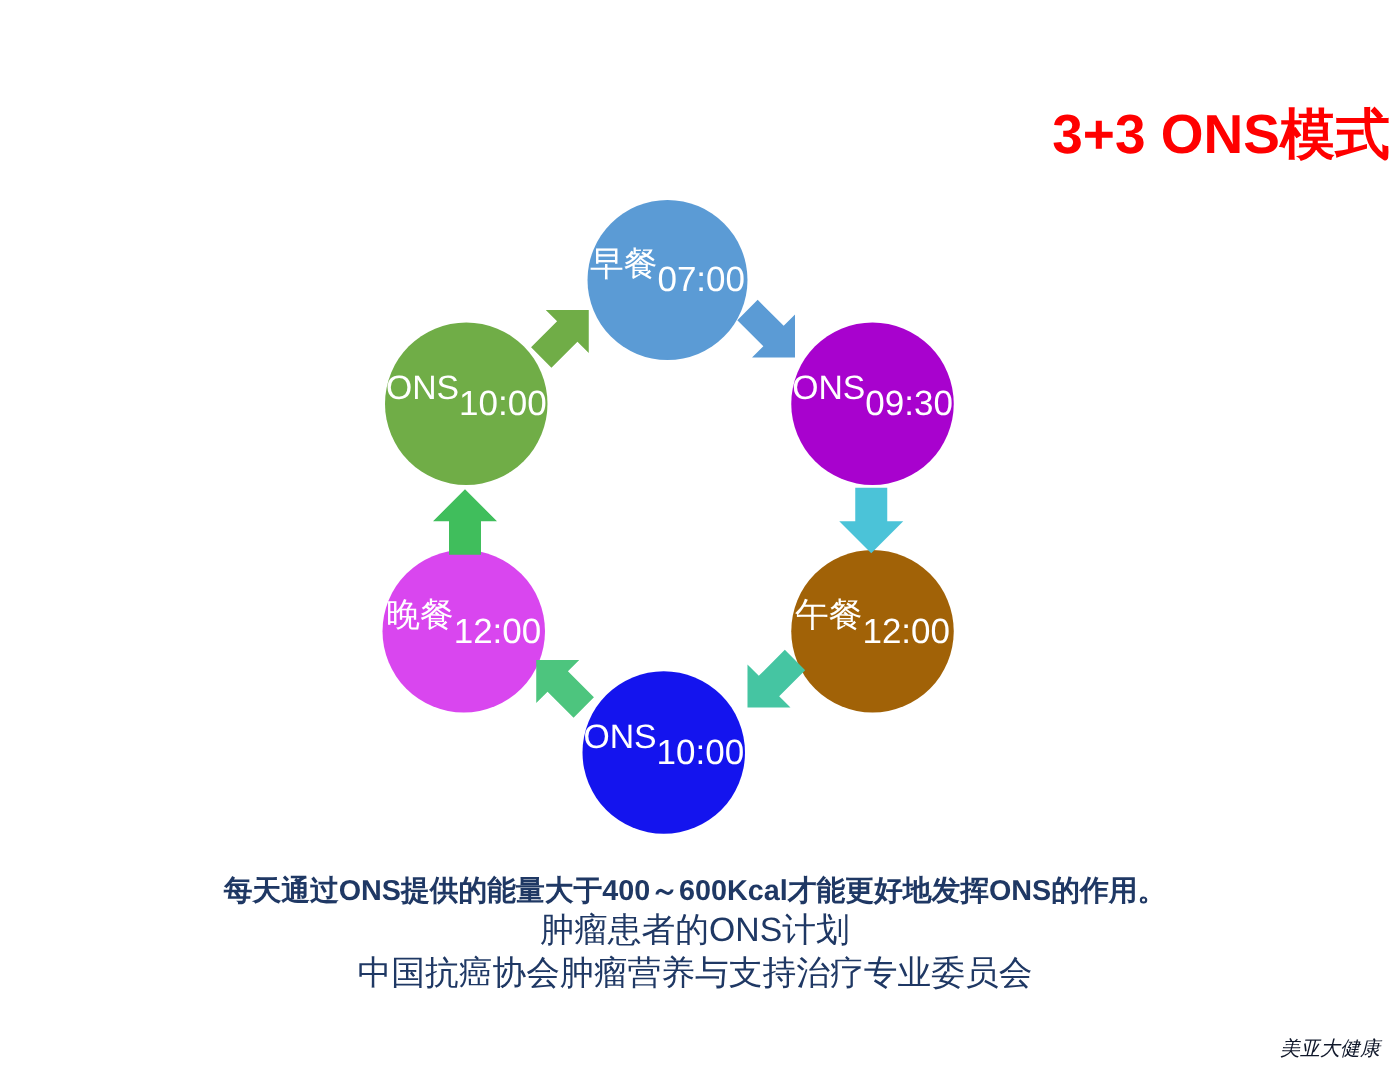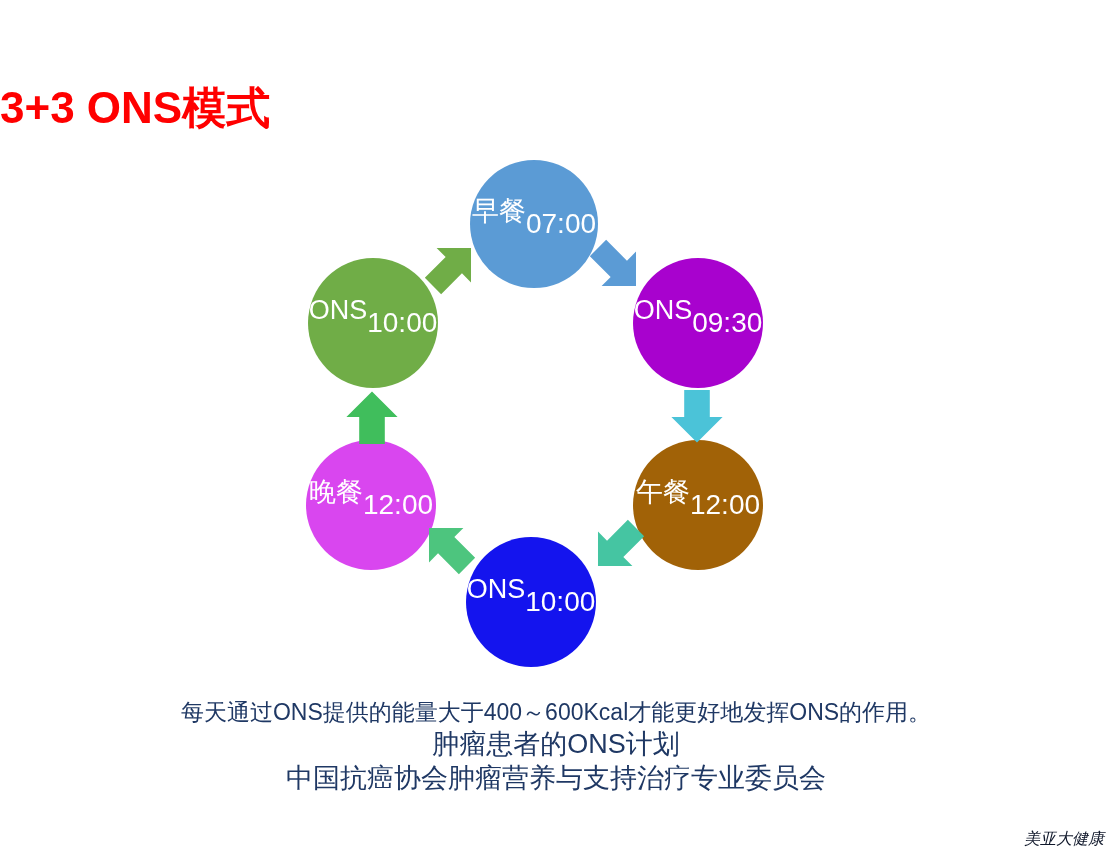--- a/index.html
+++ b/index.html
@@ -20,21 +20,21 @@
     inset: 0;
     background: #ffffff;
   }
 
   
   #title {
     position: absolute;
     left: 0;
     top: 84px;
     width: 1112px;
-    text-align: left;
+    text-align: right;
     font-size: 44px;
     font-weight: bold;
     color: #FF0000;
     letter-spacing: 0px;
     line-height: 1.1;
     white-space: nowrap;
   }
 
   
   #cycle {
@@ -95,21 +95,21 @@
   #caption {
     position: absolute;
     left: 0;
     top: 698px;
     width: 1112px;
     text-align: center;
     color: #1F3864;
   }
   #caption .cap-line-1 {
     font-size: 23px;
-    font-weight: normal;
+    font-weight: bold;
     line-height: 1.25;
     white-space: nowrap;
   }
   #caption .cap-line-2,
   #caption .cap-line-3 {
     font-size: 27px;
     line-height: 1.28;
     white-space: nowrap;
   }
 

